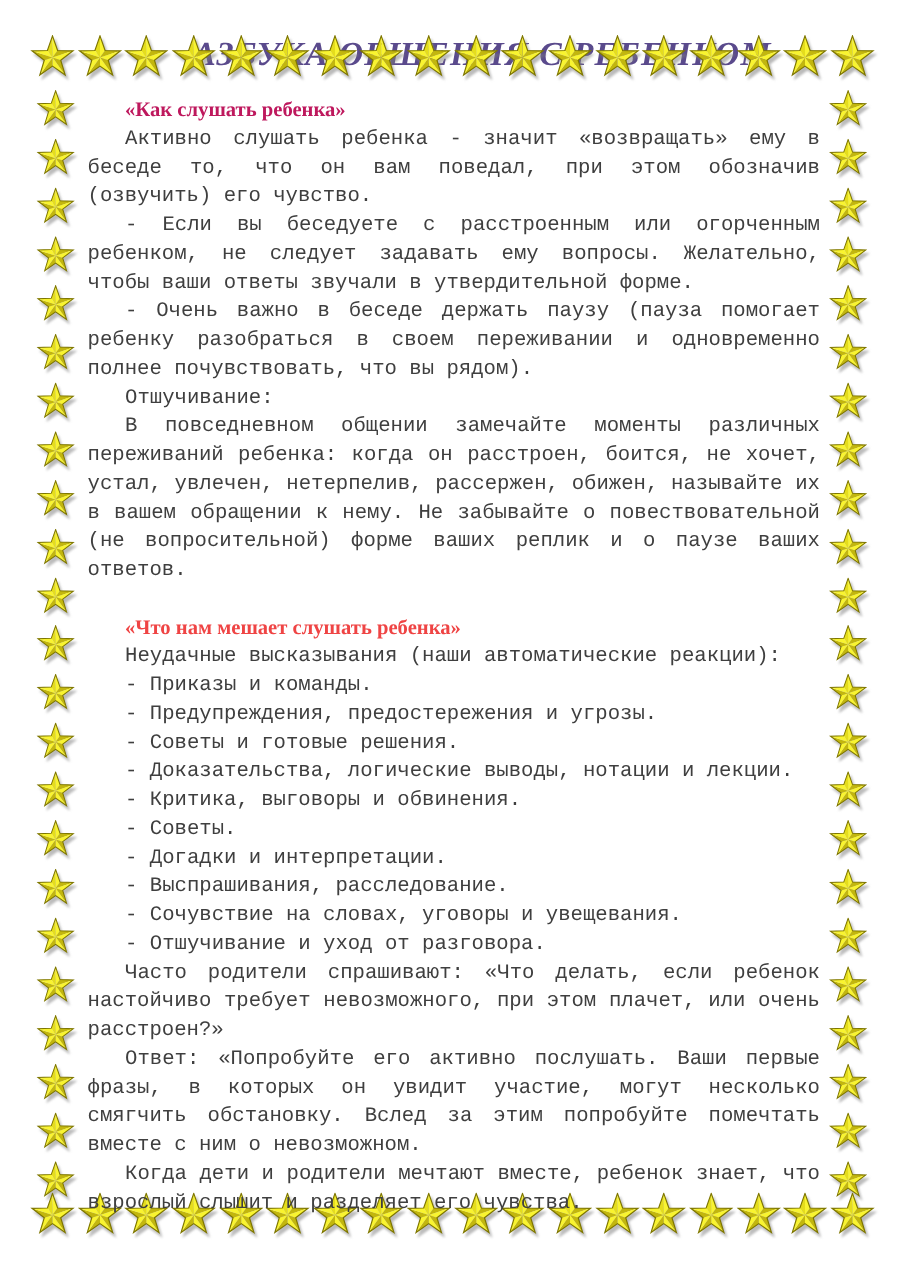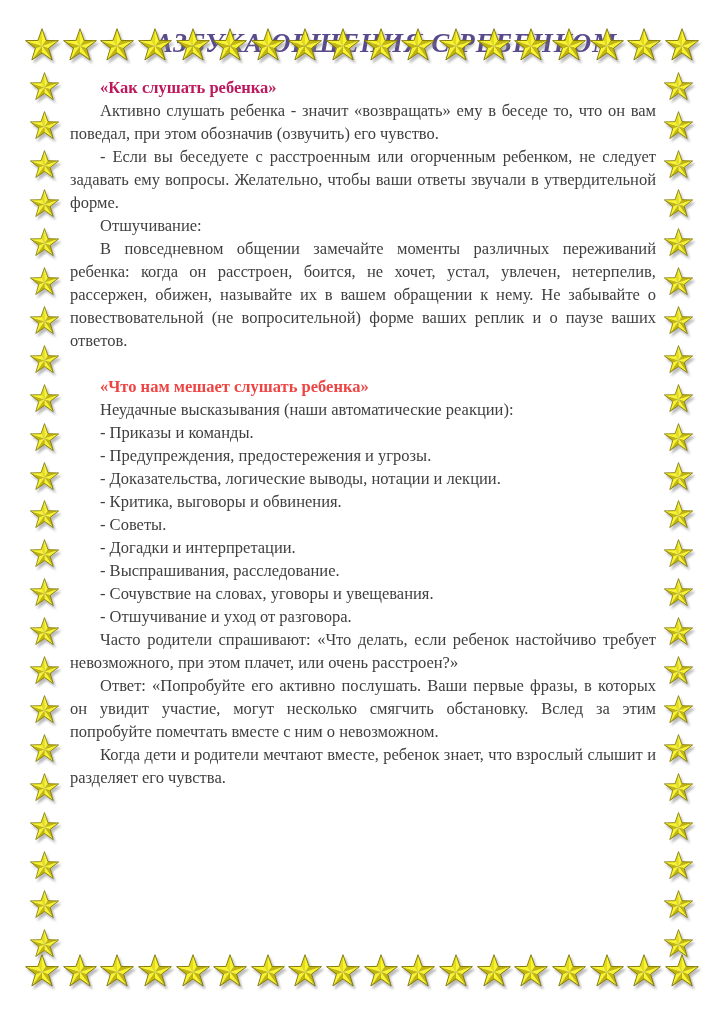--- a/index.html
+++ b/index.html
@@ -50,20 +50,21 @@
     top:76px;left:70px;width:586px;
     z-index:3;
     font-size:16.5px;
     line-height:23px;
     color:#3f3f3f;
     text-align:justify;
   }
   .content p{
     margin:0;
     text-indent:30px;
+    font-family:Liberation Mono, monospace;
   }
   .content .heading{
     font-weight:bold;
     text-indent:30px;
   }
   .content .heading.gap-above{
     margin-top:23px;
   }
   svg.defs{position:absolute;width:0;height:0;}
 </style>
@@ -347,26 +348,28 @@
       </svg>
       <svg width="36" height="36" viewBox="0 0 100 100" class="star">
         <use href="#star-shape"></use>
       </svg>
     </div>
 
   <div class="content">
       <div class="heading" style="color: #be185d;">«Как слушать ребенка»</div>
       <p>Активно слушать ребенка - значит «возвращать» ему в беседе то, что он вам поведал, при этом обозначив (озвучить) его чувство.</p>
       <p>- Если вы беседуете с расстроенным или огорченным ребенком, не следует задавать ему вопросы. Желательно, чтобы ваши ответы звучали в утвердительной форме.</p>
+      <p>- Очень важно в беседе держать паузу (пауза помогает ребенку разобраться в своем переживании и одновременно полнее почувствовать, что вы рядом).</p>
       <p>Отшучивание:</p>
       <p>В повседневном общении замечайте моменты различных переживаний ребенка: когда он расстроен, боится, не хочет, устал, увлечен, нетерпелив, рассержен, обижен, называйте их в вашем обращении к нему. Не забывайте о повествовательной (не вопросительной) форме ваших реплик и о паузе ваших ответов.</p>
       <div class="heading gap-above" style="color: #ef4444;">«Что нам мешает слушать ребенка»</div>
       <p>Неудачные высказывания (наши автоматические реакции):</p>
       <p>- Приказы и команды.</p>
       <p>- Предупреждения, предостережения и угрозы.</p>
+      <p>- Советы и готовые решения.</p>
       <p>- Доказательства, логические выводы, нотации и лекции.</p>
       <p>- Критика, выговоры и обвинения.</p>
       <p>- Советы.</p>
       <p>- Догадки и интерпретации.</p>
       <p>- Выспрашивания, расследование.</p>
       <p>- Сочувствие на словах, уговоры и увещевания.</p>
       <p>- Отшучивание и уход от разговора.</p>
       <p>Часто родители спрашивают: «Что делать, если ребенок настойчиво требует невозможного, при этом плачет, или очень расстроен?»</p>
       <p>Ответ: «Попробуйте его активно послушать. Ваши первые фразы, в которых он увидит участие, могут несколько смягчить обстановку. Вслед за этим попробуйте помечтать вместе с ним о невозможном.</p>
       <p>Когда дети и родители мечтают вместе, ребенок знает, что взрослый слышит и разделяет его чувства.</p>

